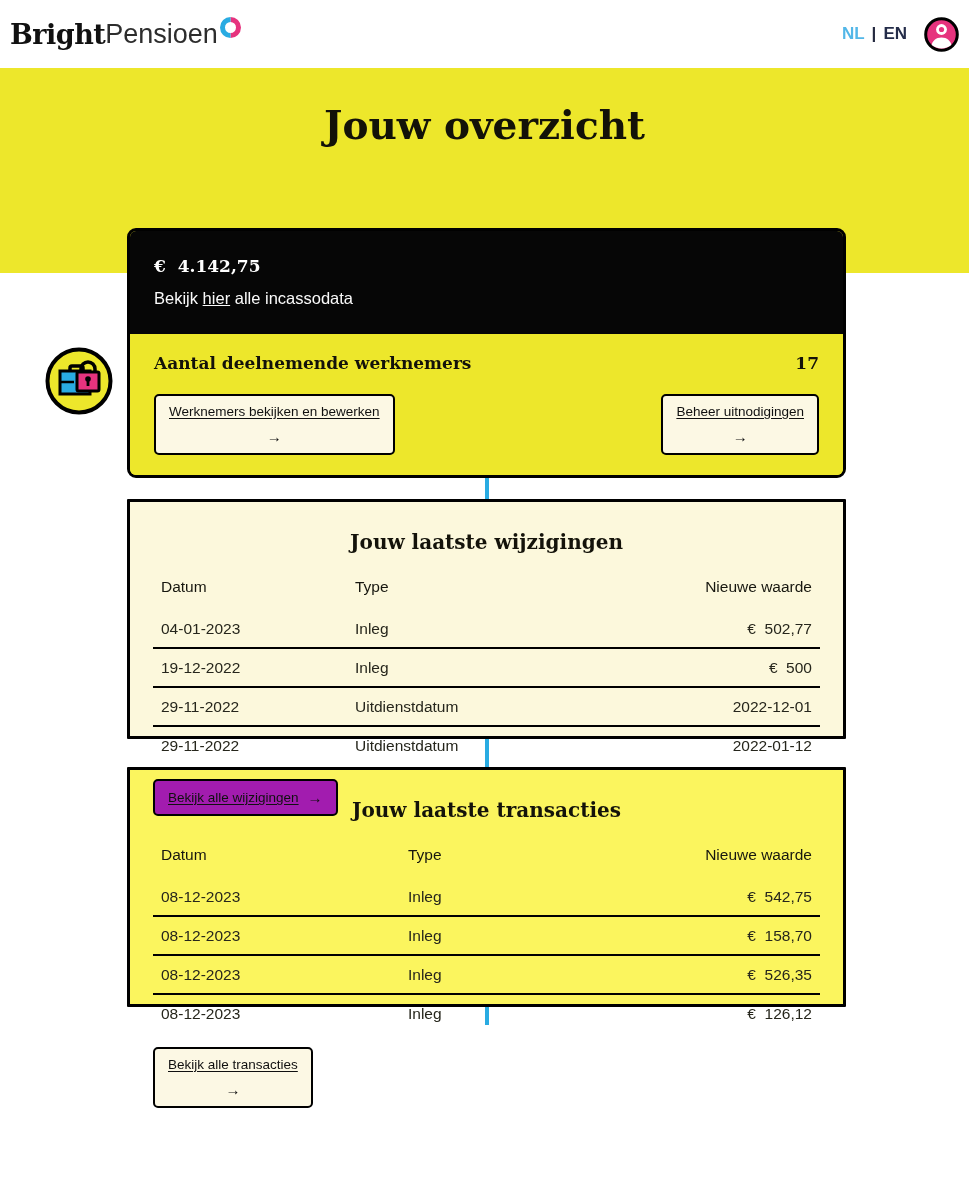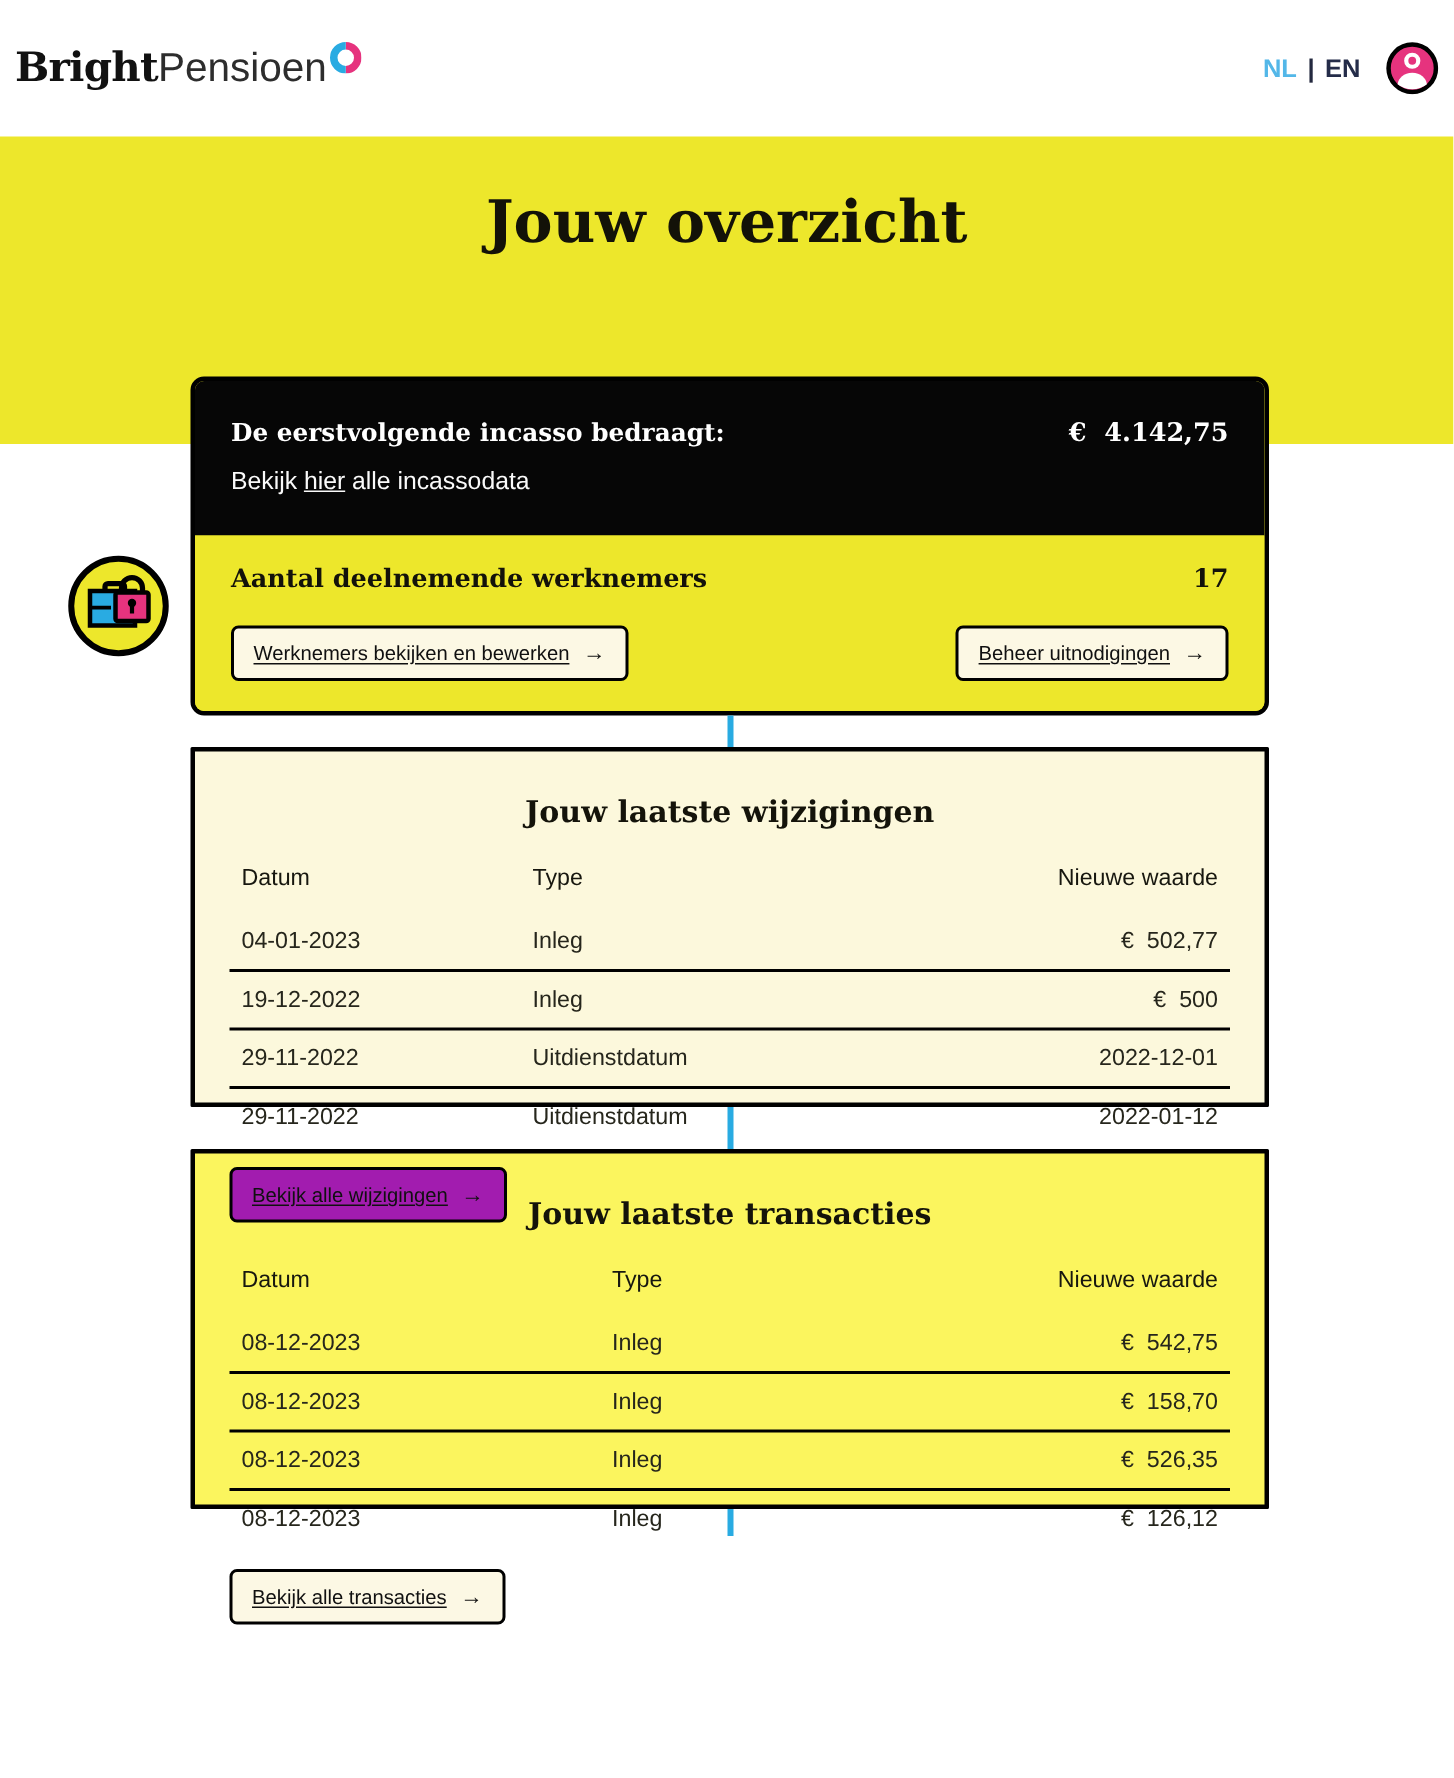--- a/index.html
+++ b/index.html
@@ -8,21 +8,21 @@
     font-family: "Liberation Sans", sans-serif;
     background: #ffffff;
     color: #161616;
     width: 969px;
     height: 1185px;
     overflow: hidden;
   }
 
   
   .topbar {
-    height: 91px;
+    height: 68px;
     background: #ffffff;
     display: flex;
     align-items: center;
     padding: 0 8px 0 10px;
   }
   .logo { display: flex; align-items: flex-start; cursor: pointer; }
   .logo-bold {
     font-family: "DejaVu Serif", serif;
     font-weight: 800;
     font-size: 27px;
@@ -99,21 +99,21 @@
     border: 2.5px solid #000;
     border-radius: 5px;
     padding: 8px 13px;
     font-family: "Liberation Sans", sans-serif;
     font-size: 13.5px;
     color: #101010;
     cursor: pointer;
   }
   .btn .btn-label { text-decoration: underline; text-underline-offset: 2px; }
   .btn .arrow { font-size: 15px; text-decoration: none; font-weight: bold; }
-  .btn-cream { background: #FCF8E4; }
+  .btn-cream { background: #FCF8E4; flex-direction: column; }
   .btn-yellow { background: #a21caf; }
 
   
   .list-card {
     border: 3px solid #000;
     border-radius: 1px;
     height: 240px;
     padding: 28px 23px 22px 23px;
   }
   .card-cream { background: #FCF8DC; }
@@ -192,21 +192,20 @@
       <path d="M37 26 v-3 a7 7 0 0 1 14 0 v3" fill="none" stroke="#000" stroke-width="3.5"></path>
       <rect x="33" y="26" width="22" height="19" fill="#E6337E" stroke="#000" stroke-width="3" rx="1.5"></rect>
       <circle cx="44" cy="33" r="2.8" fill="#000"></circle>
       <rect x="42.6" y="34" width="2.8" height="6" fill="#000"></rect>
     </svg>
   </div>
 
   <section class="incasso-card">
     <div class="incasso-top">
       <div class="incasso-line1">
-        <span class="incasso-label">De eerstvolgende incasso bedraagt:</span>
         <span class="incasso-amount">€  4.142,75</span>
       </div>
       <div class="incasso-line2"><span>Bekijk </span><a>hier</a><span> alle incassodata</span></div>
     </div>
     <div class="employees">
       <div class="employees-line1">
         <span class="employees-label">Aantal deelnemende werknemers</span>
         <span class="employees-count">17</span>
       </div>
       <div class="employees-buttons">

